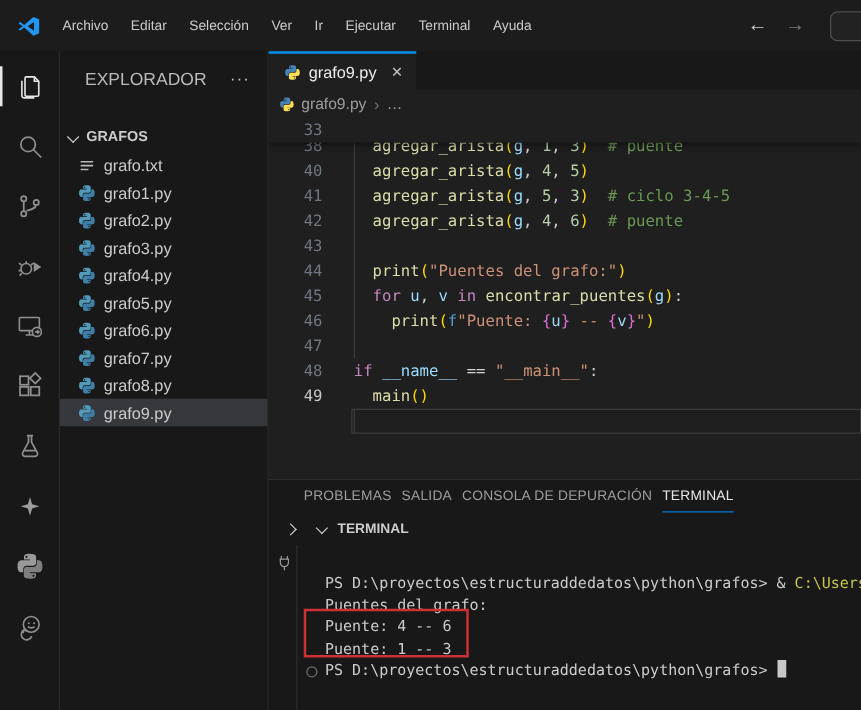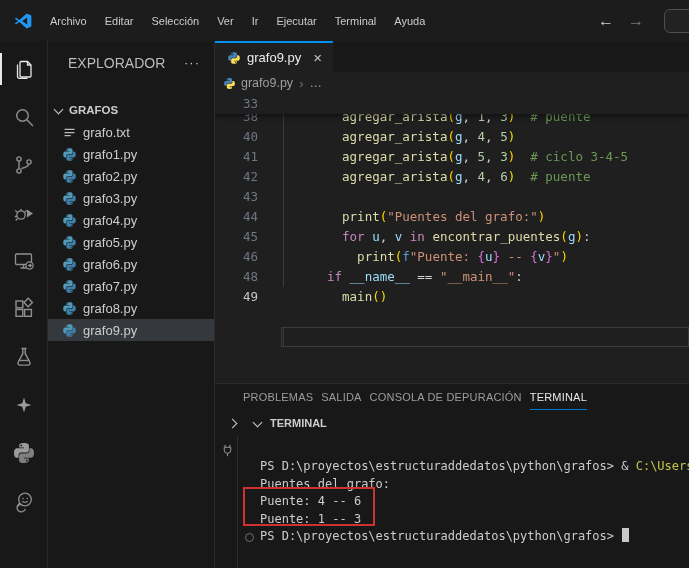--- a/index.html
+++ b/index.html
@@ -40,21 +40,21 @@
   .tabbar{height:31px;background:#181818;display:flex;}
   .tab{width:118px;height:31px;background:#1f1f1f;border-top:2px solid #0090f1;box-sizing:border-box;display:flex;align-items:center;padding:0 8px 0 12px;cursor:pointer;}
   .tab svg{width:14px;height:14px;margin-right:6px;}
   .tab-label{color:#ececec;font-size:13px;flex:1;}
   .tab-close{color:#c5c5c5;font-size:15px;line-height:1;padding:1px 3px;border-radius:4px;cursor:pointer;}
   .breadcrumb{height:22px;display:flex;align-items:center;padding-left:8px;font-size:12.5px;color:#9d9d9d;}
   .breadcrumb svg{width:13px;height:13px;margin-right:5px;}
   .bc-sep{color:#6e6e6e;margin:0 6px;font-size:13px;}
   .code-region{position:relative;height:289px;overflow:hidden;font-family:"DejaVu Sans Mono",monospace;font-size:12.5px;line-height:20px;}
   .code-scroll{padding-top:13px;}
-  .code-line{height:20px;display:flex;white-space:pre;gap:44px;}
+  .code-line{height:20px;display:flex;white-space:pre;}
   .ln{width:43px;text-align:right;color:#6e7681;flex:0 0 auto;}
   .code-text{margin-left:25px;color:#cccccc;position:relative;}
   .code-line.active .ln{color:#c6c6c6;}
   .active-line-box{position:absolute;left:66px;right:0;height:20px;border:1px solid #3c3c3c;box-sizing:border-box;pointer-events:none;}
   .indent-guide{position:absolute;left:68px;width:1px;background:#3b3b3b;}
   .sticky{position:absolute;left:0;top:0;right:0;height:20px;background:#1f1f1f;box-shadow:0 3px 5px rgba(0,0,0,.45);display:flex;white-space:pre;z-index:3;}
   .tk-kw{color:#569cd6}.tk-ctrl{color:#c586c0}.tk-fn{color:#dcdcaa}.tk-var{color:#9cdcfe}
   .tk-num{color:#b5cea8}.tk-str{color:#ce9178}.tk-com{color:#6a9955}.tk-b1{color:#ffd700}
   .tk-b2{color:#da70d6}.tk-op{color:#d4d4d4}.tk-plain{color:#cccccc}
   
@@ -299,20 +299,21 @@
     <div class="active-line-box" style="top:233px;"></div>
     <div class="code-scroll">
         <div class="code-line"><span class="ln">38</span><span class="code-text"><span class="tk-plain">  </span><span class="tk-fn">agregar_arista</span><span class="tk-b1">(</span><span class="tk-var">g</span><span class="tk-plain">, </span><span class="tk-num">1</span><span class="tk-plain">, </span><span class="tk-num">3</span><span class="tk-b1">)</span><span class="tk-com">  # puente</span></span></div>
         <div class="code-line"><span class="ln">40</span><span class="code-text"><span class="tk-plain">  </span><span class="tk-fn">agregar_arista</span><span class="tk-b1">(</span><span class="tk-var">g</span><span class="tk-plain">, </span><span class="tk-num">4</span><span class="tk-plain">, </span><span class="tk-num">5</span><span class="tk-b1">)</span></span></div>
         <div class="code-line"><span class="ln">41</span><span class="code-text"><span class="tk-plain">  </span><span class="tk-fn">agregar_arista</span><span class="tk-b1">(</span><span class="tk-var">g</span><span class="tk-plain">, </span><span class="tk-num">5</span><span class="tk-plain">, </span><span class="tk-num">3</span><span class="tk-b1">)</span><span class="tk-com">  # ciclo 3-4-5</span></span></div>
         <div class="code-line"><span class="ln">42</span><span class="code-text"><span class="tk-plain">  </span><span class="tk-fn">agregar_arista</span><span class="tk-b1">(</span><span class="tk-var">g</span><span class="tk-plain">, </span><span class="tk-num">4</span><span class="tk-plain">, </span><span class="tk-num">6</span><span class="tk-b1">)</span><span class="tk-com">  # puente</span></span></div>
         <div class="code-line"><span class="ln">43</span><span class="code-text"></span></div>
         <div class="code-line"><span class="ln">44</span><span class="code-text"><span class="tk-plain">  </span><span class="tk-fn">print</span><span class="tk-b1">(</span><span class="tk-str">"Puentes del grafo:"</span><span class="tk-b1">)</span></span></div>
         <div class="code-line"><span class="ln">45</span><span class="code-text"><span class="tk-plain">  </span><span class="tk-ctrl">for</span><span class="tk-plain"> </span><span class="tk-var">u</span><span class="tk-plain">, </span><span class="tk-var">v</span><span class="tk-plain"> </span><span class="tk-ctrl">in</span><span class="tk-plain"> </span><span class="tk-fn">encontrar_puentes</span><span class="tk-b1">(</span><span class="tk-var">g</span><span class="tk-b1">)</span><span class="tk-plain">:</span></span></div>
         <div class="code-line"><span class="ln">46</span><span class="code-text"><span class="tk-plain">    </span><span class="tk-fn">print</span><span class="tk-b1">(</span><span class="tk-kw">f</span><span class="tk-str">"Puente: </span><span class="tk-b2">{</span><span class="tk-var">u</span><span class="tk-b2">}</span><span class="tk-str"> -- </span><span class="tk-b2">{</span><span class="tk-var">v</span><span class="tk-b2">}</span><span class="tk-str">"</span><span class="tk-b1">)</span></span></div>
+        <div class="code-line"><span class="ln">47</span><span class="code-text"></span></div>
         <div class="code-line"><span class="ln">48</span><span class="code-text"><span class="tk-ctrl">if</span><span class="tk-plain"> </span><span class="tk-var">__name__</span><span class="tk-plain"> </span><span class="tk-op">==</span><span class="tk-plain"> </span><span class="tk-str">"__main__"</span><span class="tk-plain">:</span></span></div>
         <div class="code-line active"><span class="ln">49</span><span class="code-text"><span class="tk-plain">  </span><span class="tk-fn">main</span><span class="tk-b1">()</span></span></div>
       </div>
     <div class="sticky"><span class="ln">33</span></div>
   </div>
 </div>
 
 <div class="panel">
   <div class="panel-tabs">
       <div class="panel-tab">PROBLEMAS</div>

